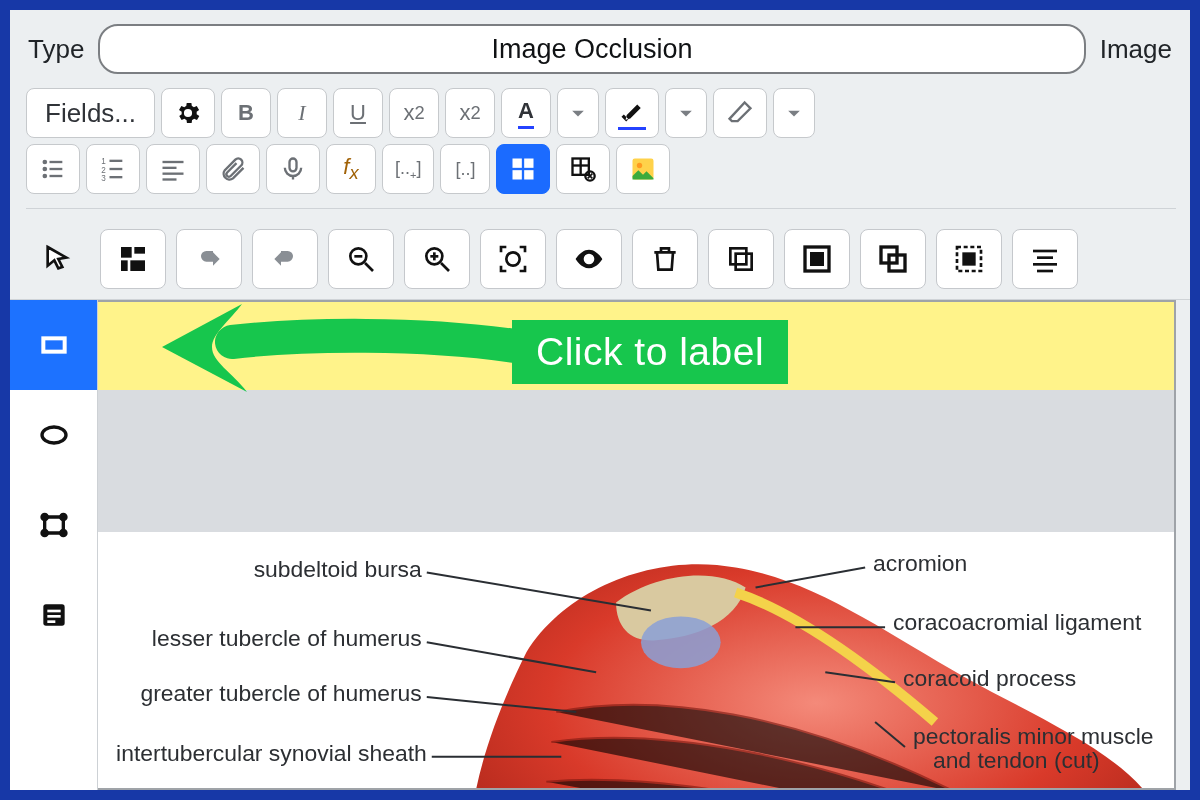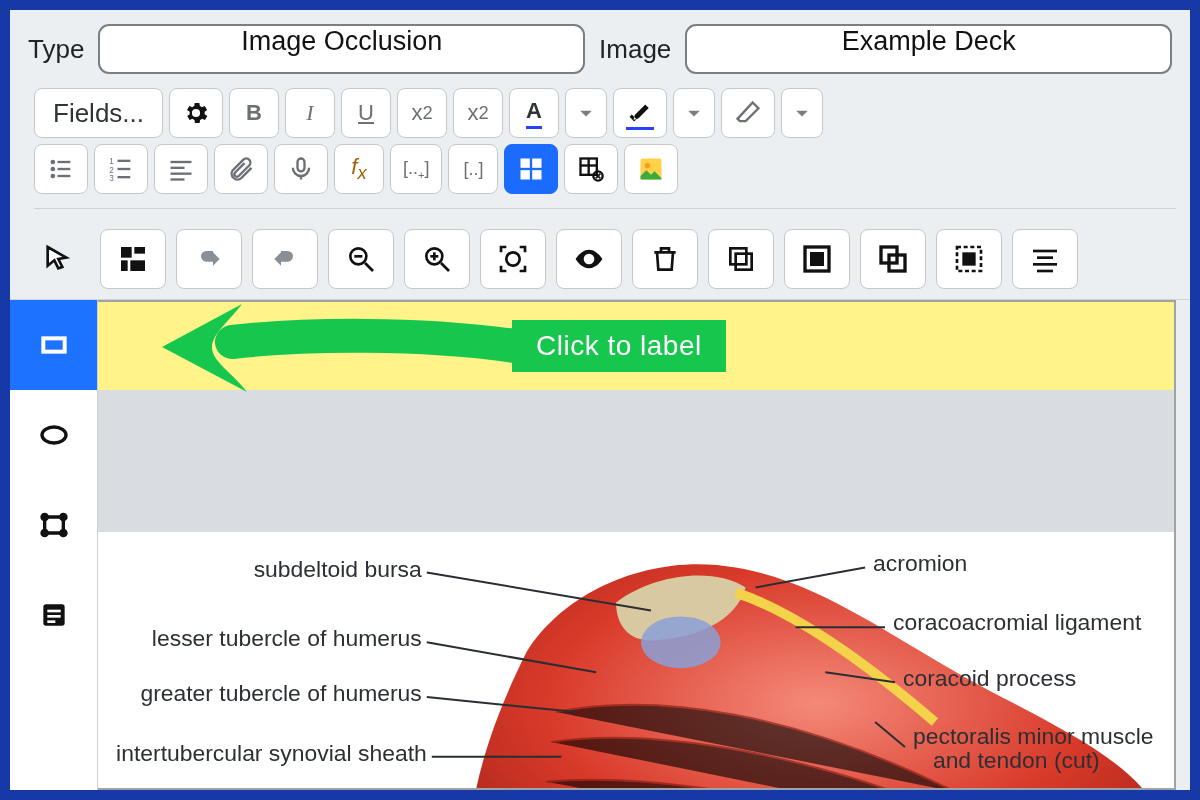--- a/index.html
+++ b/index.html
@@ -11,28 +11,28 @@
     display: flex; flex-direction: column;
   }
   
   .top-selectors {
     display: flex; align-items: center; gap: 14px;
     padding: 14px 18px 10px 18px;
   }
   .top-label { font-size: 26px; color: #202428; }
   .pill {
     flex: 1; height: 50px;
-    border: 2px solid #7b7e82; border-radius: 11px;
+    border: 2px solid #7b7e82; border-radius: 20px;
     background: #fff;
-    display: flex; align-items: flex-start; justify-content: center;
+    display: flex; align-items: center; justify-content: center;
     font-size: 27px; color: #101214;
   }
   
   .fmt-area {
-    padding: 4px 14px 10px 24px;
+    padding: 4px 14px 10px 16px;
     display: flex; flex-direction: column; gap: 6px;
   }
   .fmt-row { display: flex; gap: 6px; flex-wrap: nowrap; }
   .fmt-btn {
     height: 50px; min-width: 50px;
     border: 1.5px solid #c6c9cc; border-radius: 8px;
     background: #fff;
     display: inline-flex; align-items: center; justify-content: center;
     font-size: 22px; color: #303338;
     padding: 0 12px;
@@ -83,21 +83,21 @@
     background: #d9dce0;
     overflow: hidden;
   }
   .hl-strip {
     position: absolute; left: 0; right: 0; top: 0; height: 88px;
     background: #fff38a;
   }
   .label-badge {
     position: absolute; left: 414px; top: 18px;
     background: #17c64d; color: #fff;
-    font-size: 28px; padding: 10px 24px;
+    font-size: 39px; padding: 10px 24px;
     display: flex; align-items: center;
     letter-spacing: .5px;
   }
   .arrow-svg { position: absolute; left: 24px; top: -10px; }
   .anatomy {
     position: absolute; left: 0; right: 0; top: 230px; height: 380px;
     background: #ffffff;
   }
   .anatomy svg { width: 100%; height: 100%; }
 
@@ -109,23 +109,20 @@
 <body>
 
 <div class="outer-frame">
 
   <div class="top-selectors">
     <span class="top-label">Type</span>
     <div class="pill">
       <span>Image Occlusion</span>
     </div>
     <span class="top-label">Image</span>
-    <div class="pill">
-      <span>Example Deck</span>
-    </div>
   </div>
 
   <div class="fmt-area">
     <div class="fmt-row">
       <button class="fmt-btn text">Fields...</button>
       <button class="fmt-btn">
         <span class="icon">
           <svg class="ic" viewBox="0 0 24 24" fill="#111">
               <path d="M19.4 13a7.5 7.5 0 000-2l2.1-1.6-2-3.4-2.5 1a7.5 7.5 0 00-1.7-1l-.4-2.6h-4l-.4 2.6a7.5 7.5 0 00-1.7 1l-2.5-1-2 3.4L6.6 11a7.5 7.5 0 000 2l-2.1 1.6 2 3.4 2.5-1c.5.4 1.1.7 1.7 1l.4 2.6h4l.4-2.6c.6-.3 1.2-.6 1.7-1l2.5 1 2-3.4L19.4 13zM12 15.5A3.5 3.5 0 1115.5 12 3.5 3.5 0 0112 15.5z"></path>
             </svg>

